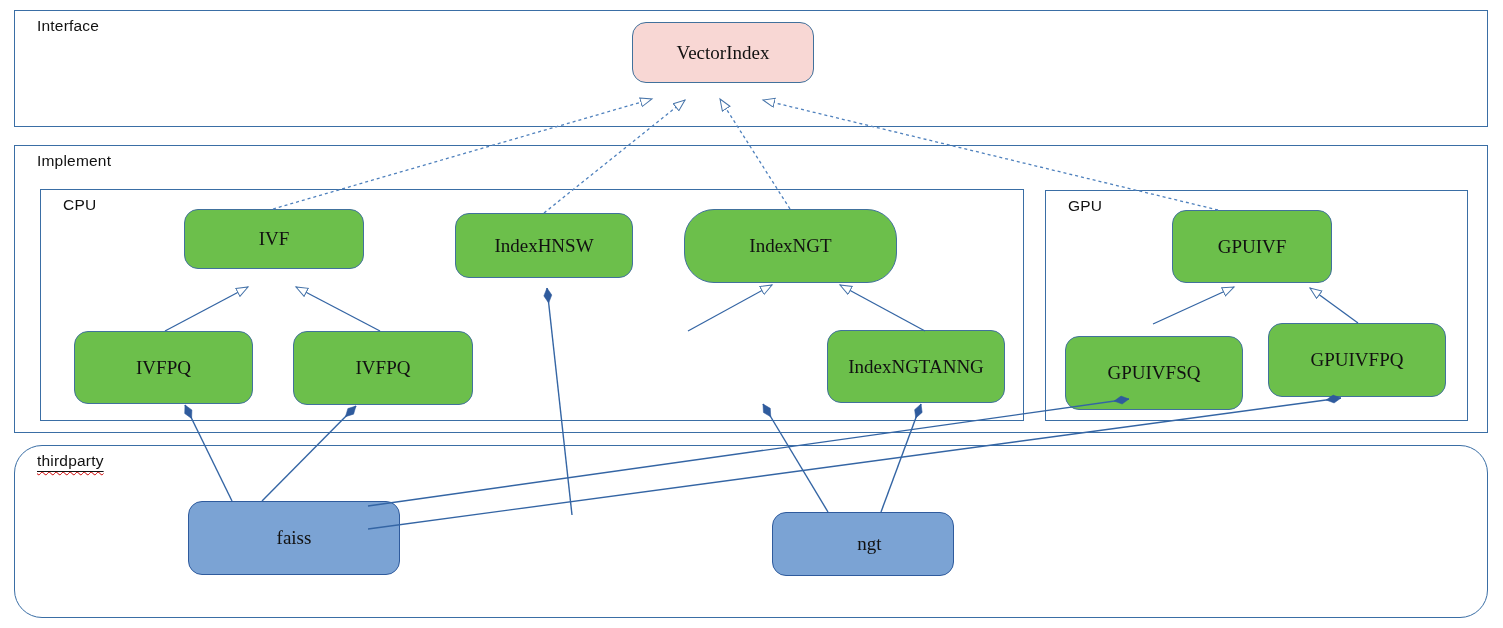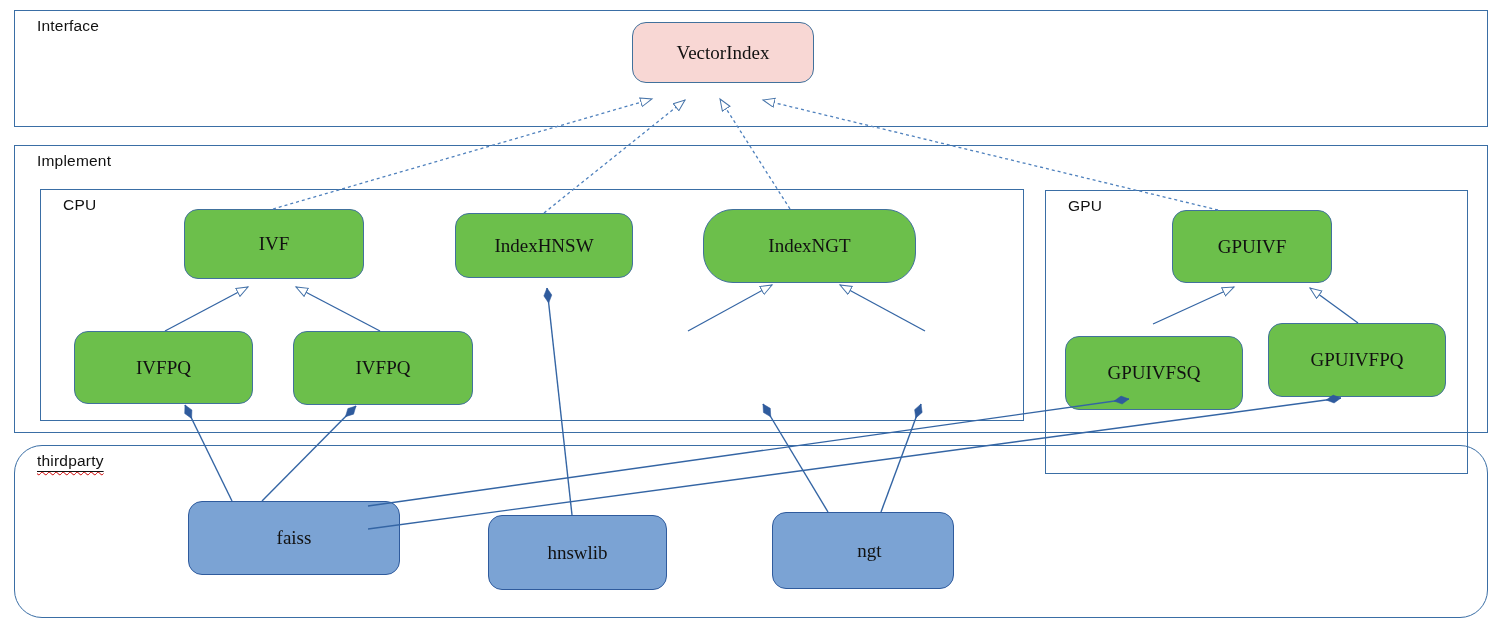--- a/index.html
+++ b/index.html
@@ -88,77 +88,77 @@
   </div>
 
   <div class="container" style="left:14px;top:145px;width:1474px;height:288px;">
     <div class="container-label">Implement</div>
   </div>
 
   <div class="container" style="left:40px;top:189px;width:984px;height:232px;">
     <div class="container-label">CPU</div>
   </div>
 
-  <div class="container" style="left:1045px;top:190px;width:423px;height:284px;">
+  <div class="container" style="left:1045px;top:190px;width:423px;height:231px;">
     <div class="container-label">GPU</div>
   </div>
 
   <div class="container" style="left:14px;top:445px;width:1474px;height:173px;border-radius:28px;">
     <div class="container-label squiggle">
       <span>thirdparty</span>
     </div>
   </div>
 
   <div class="node kind-interface" style="left:632px;top:22px;width:182px;height:61px;">
     <span>VectorIndex</span>
   </div>
 
-  <div class="node kind-class" style="left:184px;top:209px;width:180px;height:70px;">
+  <div class="node kind-class" style="left:184px;top:209px;width:180px;height:60px;">
     <span>IVF</span>
   </div>
 
   <div class="node kind-class" style="left:455px;top:213px;width:178px;height:65px;">
     <span>IndexHNSW</span>
   </div>
 
-  <div class="node kind-class" style="left:703px;top:209px;width:213px;height:74px;border-radius:30px;">
+  <div class="node kind-class" style="left:684px;top:209px;width:213px;height:74px;border-radius:30px;">
     <span>IndexNGT</span>
   </div>
 
   <div class="node kind-class" style="left:1172px;top:210px;width:160px;height:73px;">
     <span>GPUIVF</span>
   </div>
 
   <div class="node kind-class" style="left:74px;top:331px;width:179px;height:73px;">
     <span>IVFPQ</span>
   </div>
 
   <div class="node kind-class" style="left:293px;top:331px;width:180px;height:74px;">
     <span>IVFPQ</span>
   </div>
 
 
+  <div class="node kind-class" style="left:827px;top:330px;width:178px;height:73px;">
+    <span>IndexNGTANNG</span>
+  </div>
 
   <div class="node kind-class" style="left:1065px;top:324px;width:178px;height:74px;margin-top:12px;">
     <span>GPUIVFSQ</span>
   </div>
 
   <div class="node kind-class" style="left:1268px;top:323px;width:178px;height:74px;border-radius:14px;">
     <span>GPUIVFPQ</span>
   </div>
 
   <div class="node kind-thirdparty" style="left:188px;top:501px;width:212px;height:74px;">
     <span>faiss</span>
   </div>
 
-  <div class="node kind-thirdparty" style="left:488px;top:515px;width:179px;height:75px;">
-    <span>hnswlib</span>
-  </div>
 
-  <div class="node kind-thirdparty" style="left:772px;top:512px;width:182px;height:77px;padding-left:13px;">
+  <div class="node kind-thirdparty" style="left:772px;top:512px;width:182px;height:64px;padding-left:13px;">
     <span>ngt</span>
   </div>
 
   <svg id="edge-layer" viewBox="0 0 1503 628" xmlns="http://www.w3.org/2000/svg">
     <defs>
       <marker id="tri" markerUnits="userSpaceOnUse" markerWidth="14" markerHeight="12" refX="12" refY="5" orient="auto">
         <path d="M0.5,0.5 L12,5 L0.5,9.5 Z" fill="#ffffff" stroke="#4472a8" stroke-width="1"></path>
       </marker>
       <marker id="dia" markerUnits="userSpaceOnUse" markerWidth="18" markerHeight="10" refX="16" refY="4.5" orient="auto">
         <path d="M1,4.5 L8.5,0.5 L16,4.5 L8.5,8.5 Z" fill="#2f5b9d" stroke="#2f5b9d" stroke-width="0.5"></path>

